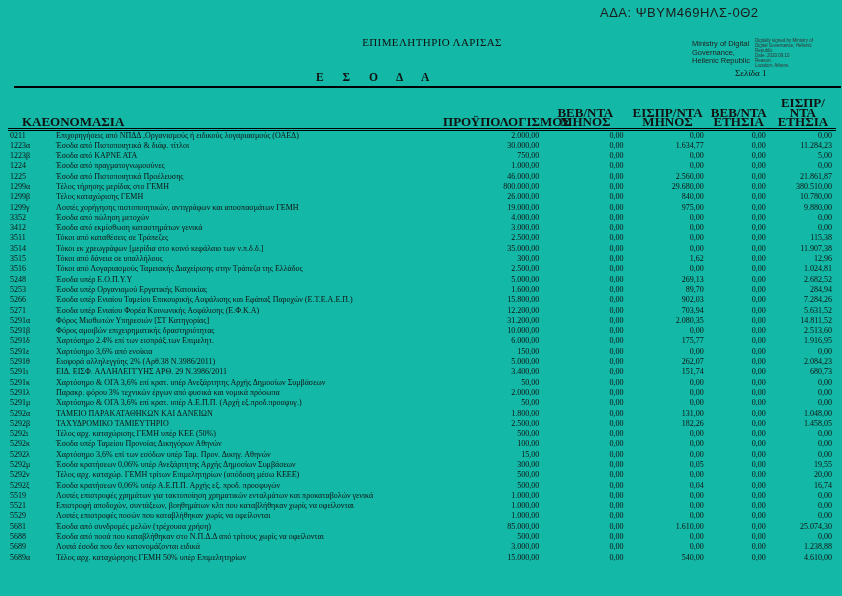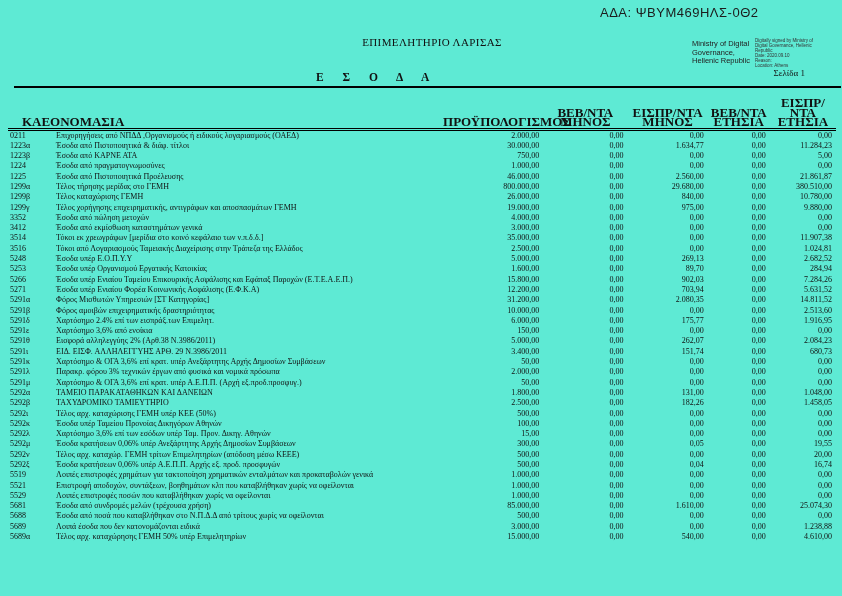--- a/index.html
+++ b/index.html
@@ -1,20 +1,20 @@
 <!DOCTYPE html>
 <html><head>
 <meta charset="utf-8">
 <style>
   * { margin:0; padding:0; box-sizing:border-box; }
   html,body { background:#ffffff; }
   .page {
     position:relative;
     width:842px; height:596px;
-    background:#5eead4;
+    background:#14b8a6;
     color:#111;
     font-family:"Liberation Serif","DejaVu Serif",serif;
     overflow:hidden;
   }
   .ada {
     position:absolute; left:600px; top:5px;
     font-family:"Liberation Sans","DejaVu Sans",sans-serif;
     font-size:13px; letter-spacing:0.5px; color:#1c1c1c;
   }
   .title1 {
@@ -31,21 +31,21 @@
     font-size:7.5px; line-height:8.5px; color:#222;
   }
   .sig-stamp {
     position:absolute; left:755px; top:38px; width:86px;
     font-family:"Liberation Sans","DejaVu Sans",sans-serif;
     font-size:4.5px; line-height:5px; color:#333;
     white-space:pre-line;
   }
   .page-num {
     position:absolute; left:735px; top:68px; width:70px;
-    text-align:right; font-size:9px; color:#111;
+    font-size:9px; color:#111;
   }
   .section-heading {
     position:absolute; left:316px; top:71px;
     font-weight:bold; font-size:11.5px; letter-spacing:8px;
   }
   .top-rule {
     position:absolute; left:14px; top:86px; width:827px; height:2px;
     background:#000;
   }
   table.rev {
@@ -173,21 +173,21 @@
     <td class="c-code">1299β</td>
     <td class="c-name">Τέλος καταχώρισης ΓΕΜΗ</td>
     <td class="c-num">26.000,00</td>
     <td class="c-num">0,00</td>
     <td class="c-num">840,00</td>
     <td class="c-num">0,00</td>
     <td class="c-num">10.780,00</td>
   </tr>
         <tr>
     <td class="c-code">1299γ</td>
-    <td class="c-name">Τέλος χορήγησης επιχειρηματικής, αντιγράφων και αποσπασμάτων ΓΕΜΗ</td>
+    <td class="c-name">Λοιπές χορήγησης πιστοποιητικών, αντιγράφων και αποσπασμάτων ΓΕΜΗ</td>
     <td class="c-num">19.000,00</td>
     <td class="c-num">0,00</td>
     <td class="c-num">975,00</td>
     <td class="c-num">0,00</td>
     <td class="c-num">9.880,00</td>
   </tr>
         <tr>
     <td class="c-code">3352</td>
     <td class="c-name">Έσοδα από πώληση μετοχών</td>
     <td class="c-num">4.000,00</td>
@@ -199,29 +199,47 @@
         <tr>
     <td class="c-code">3412</td>
     <td class="c-name">Έσοδα από εκμίσθωση καταστημάτων γενικά</td>
     <td class="c-num">3.000,00</td>
     <td class="c-num">0,00</td>
     <td class="c-num">0,00</td>
     <td class="c-num">0,00</td>
     <td class="c-num">0,00</td>
   </tr>
         <tr>
+    <td class="c-code">3511</td>
+    <td class="c-name">Τόκοι από καταθέσεις σε Τράπεζες</td>
+    <td class="c-num">2.500,00</td>
+    <td class="c-num">0,00</td>
+    <td class="c-num">0,00</td>
+    <td class="c-num">0,00</td>
+    <td class="c-num">115,38</td>
+  </tr>
+        <tr>
     <td class="c-code">3514</td>
     <td class="c-name">Τόκοι εκ χρεωγράφων [μερίδια στο κοινό κεφάλαιο των ν.π.δ.δ.]</td>
     <td class="c-num">35.000,00</td>
     <td class="c-num">0,00</td>
     <td class="c-num">0,00</td>
     <td class="c-num">0,00</td>
     <td class="c-num">11.907,38</td>
   </tr>
         <tr>
+    <td class="c-code">3515</td>
+    <td class="c-name">Τόκοι από δάνεια σε υπαλλήλους</td>
+    <td class="c-num">300,00</td>
+    <td class="c-num">0,00</td>
+    <td class="c-num">1,62</td>
+    <td class="c-num">0,00</td>
+    <td class="c-num">12,96</td>
+  </tr>
+        <tr>
     <td class="c-code">3516</td>
     <td class="c-name">Τόκοι από Λογαριασμούς Ταμειακής Διαχείρισης στην Τράπεζα της Ελλάδος</td>
     <td class="c-num">2.500,00</td>
     <td class="c-num">0,00</td>
     <td class="c-num">0,00</td>
     <td class="c-num">0,00</td>
     <td class="c-num">1.024,81</td>
   </tr>
         <tr>
     <td class="c-code">5248</td>

